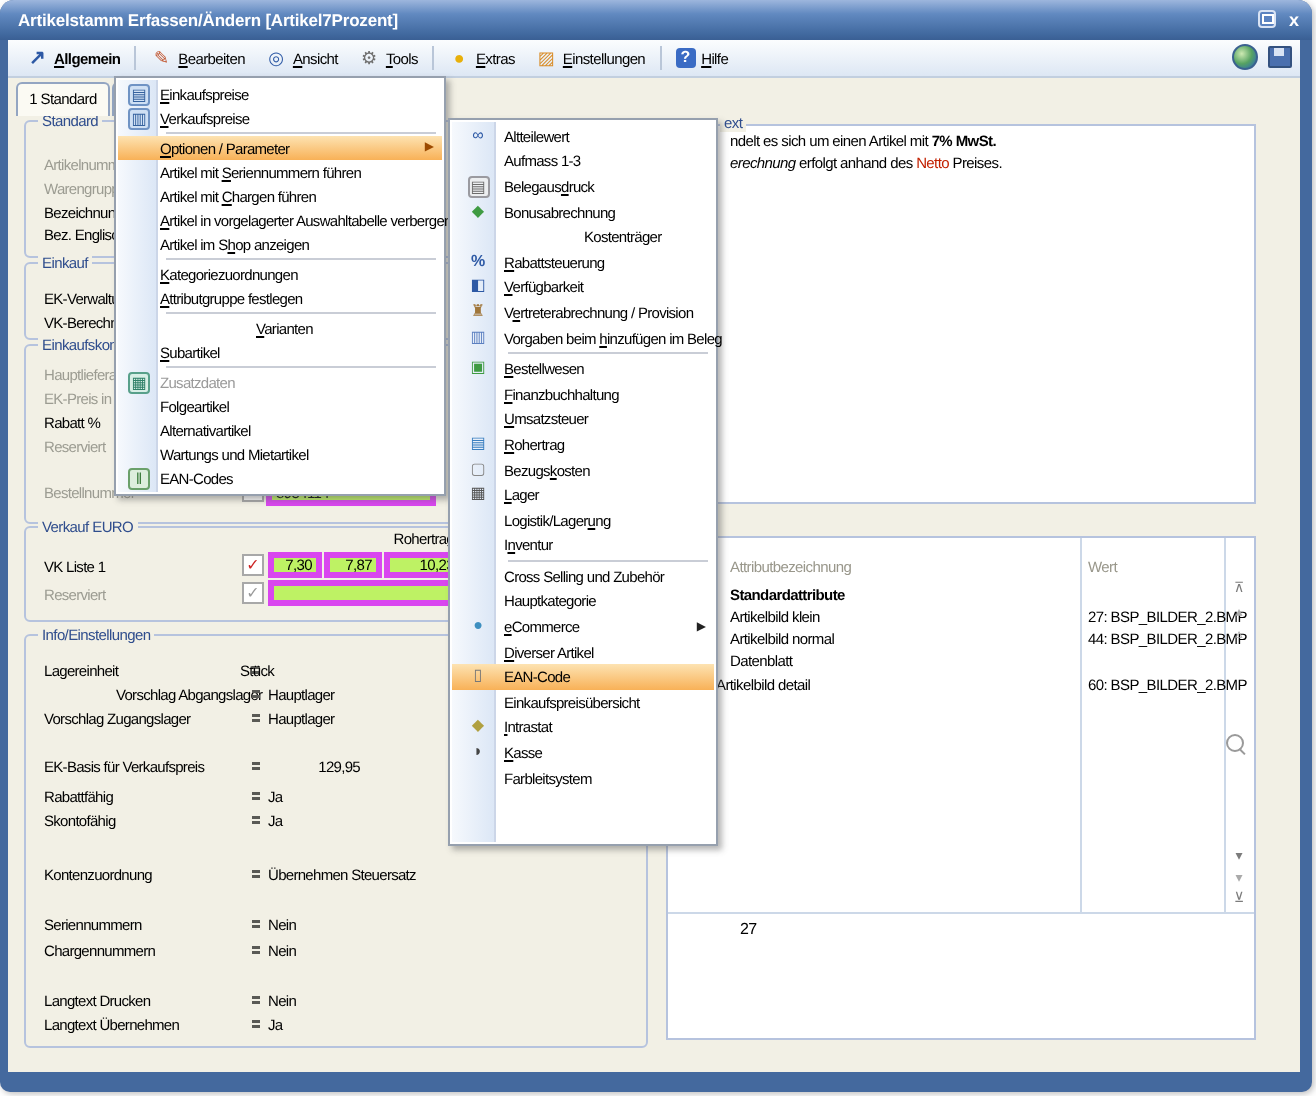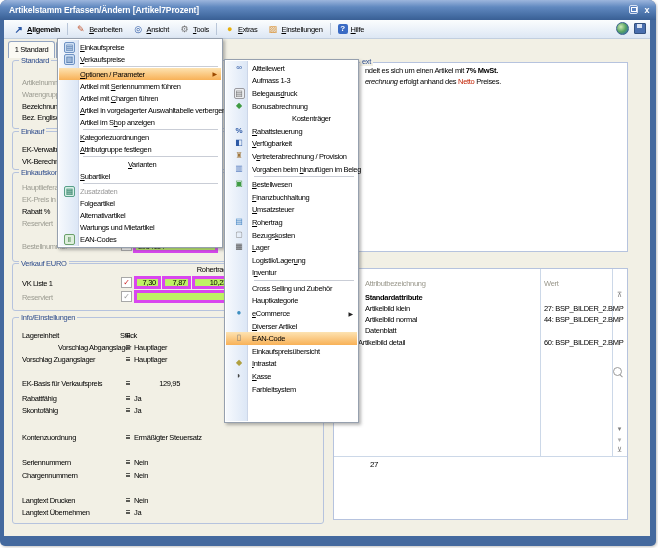--- a/index.html
+++ b/index.html
@@ -120,21 +120,21 @@
       <div class="abs fmark" style="left: 126px; top: 381px;"></div>
       <div class="abs fval" style="left: 134px; top: 379px; width: 46px; text-align: right;">129,95</div>
       <div class="abs flabel" style="left: 22px; top: 394px;">Rabattfähig</div>
       <div class="abs fmark" style="left: 126px; top: 396px;"></div>
       <div class="abs fval" style="left: 134px; top: 394px;">Ja</div>
       <div class="abs flabel" style="left: 22px; top: 406px;">Skontofähig</div>
       <div class="abs fmark" style="left: 126px; top: 408px;"></div>
       <div class="abs fval" style="left: 134px; top: 406px;">Ja</div>
       <div class="abs flabel" style="left: 22px; top: 433px;">Kontenzuordnung</div>
       <div class="abs fmark" style="left: 126px; top: 435px;"></div>
-      <div class="abs fval" style="left: 134px; top: 433px;">Ermäßigter Steuersatz</div>
+      <div class="abs fval" style="left: 134px; top: 433px;">Übernehmen Steuersatz</div>
       <div class="abs flabel" style="left: 22px; top: 458px;">Seriennummern</div>
       <div class="abs fmark" style="left: 126px; top: 460px;"></div>
       <div class="abs fval" style="left: 134px; top: 458px;">Nein</div>
       <div class="abs flabel" style="left: 22px; top: 471px;">Chargennummern</div>
       <div class="abs fmark" style="left: 126px; top: 473px;"></div>
       <div class="abs fval" style="left: 134px; top: 471px;">Nein</div>
       <div class="abs flabel" style="left: 22px; top: 496px;">Langtext Drucken</div>
       <div class="abs fmark" style="left: 126px; top: 498px;"></div>
       <div class="abs fval" style="left: 134px; top: 496px;">Nein</div>
       <div class="abs flabel" style="left: 22px; top: 508px;">Langtext Übernehmen</div>

